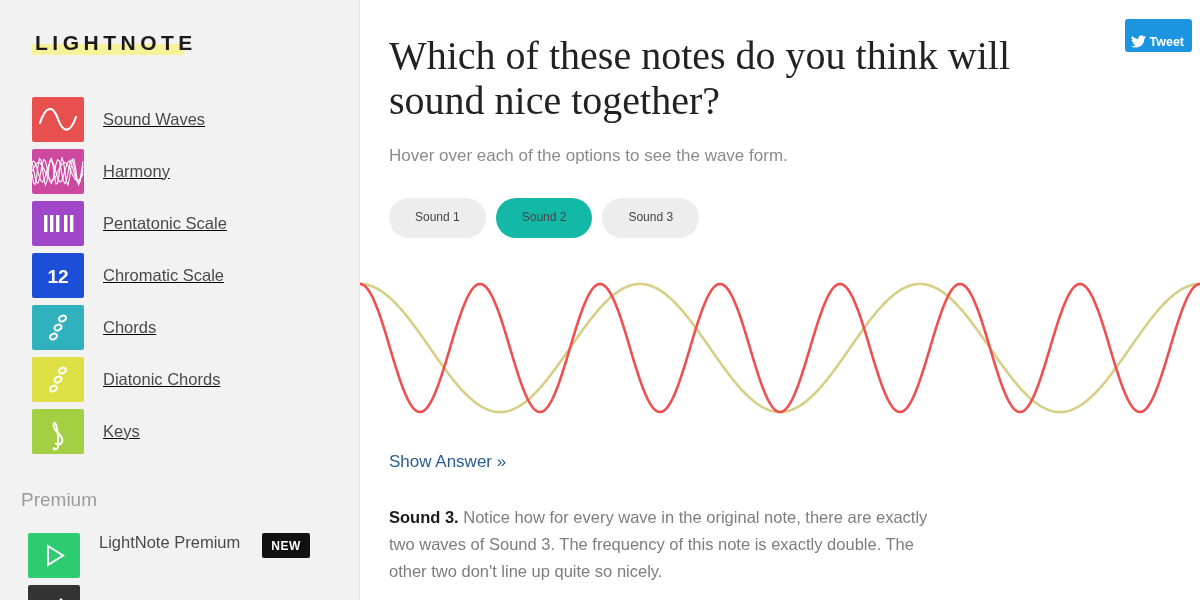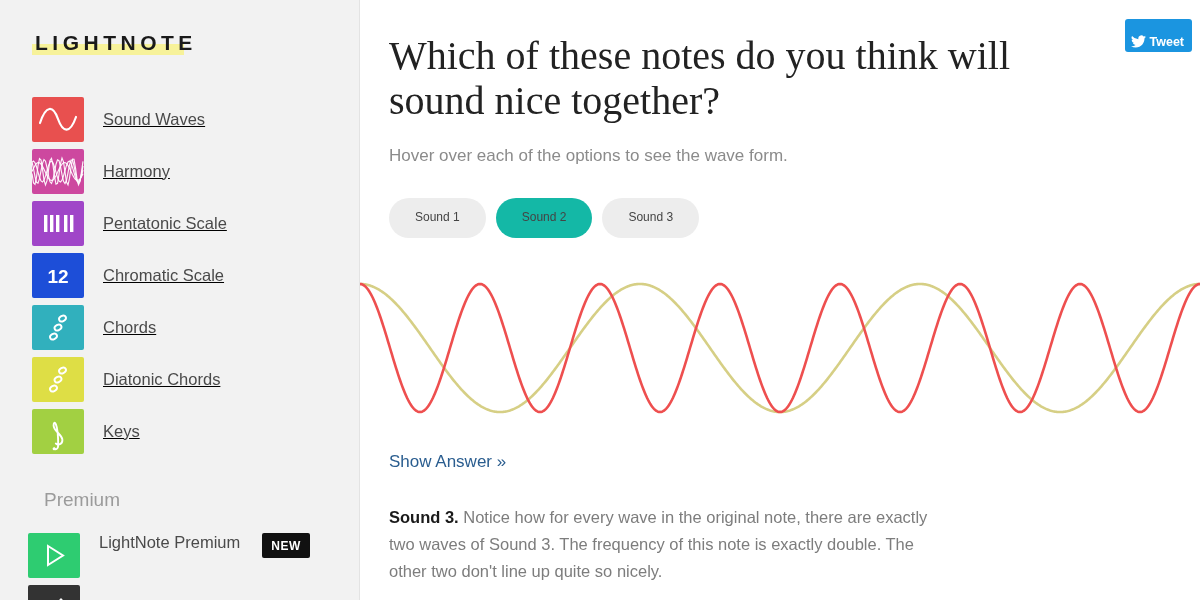--- a/index.html
+++ b/index.html
@@ -55,21 +55,21 @@
     overflow: hidden;
   }
   .nav-label {
     margin-left: 19px;
     font-size: 16.5px;
     color: #4a4a4a;
     white-space: nowrap;
   }
 
   .premium-head {
-    position: absolute; left: 44px; top: 489px;
+    position: absolute; left: 21px; top: 489px;
     font-size: 19px; color: #9b9b9b;
   }
   .premium-list { position: absolute; left: 0; top: 533px; width: 360px; }
   .premium-item { display: flex; align-items: flex-start; height: 52px; padding-left: 28px; cursor: pointer; }
   .badge-new {
     margin-left: 22px;
     background: #111111; color: #ffffff;
     font-size: 12px; font-weight: bold;
     letter-spacing: 0.6px;
     padding: 6px 9px 5px 9px;

